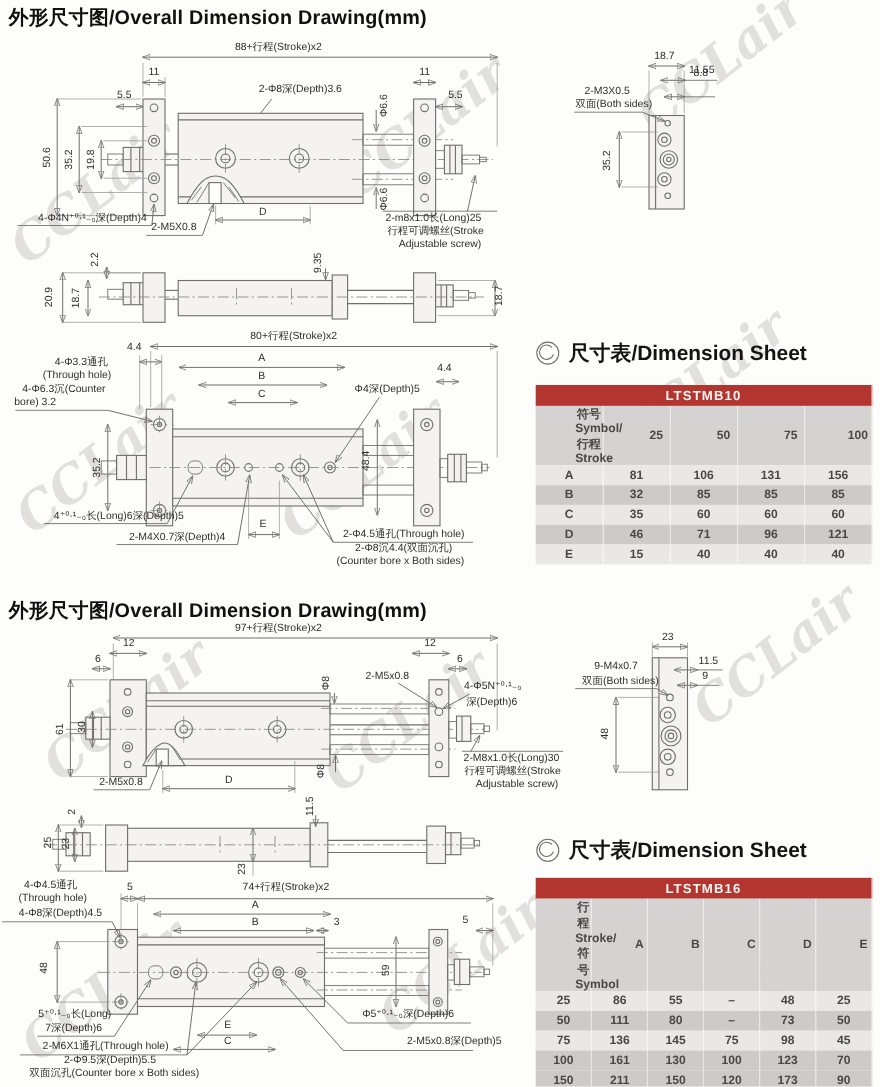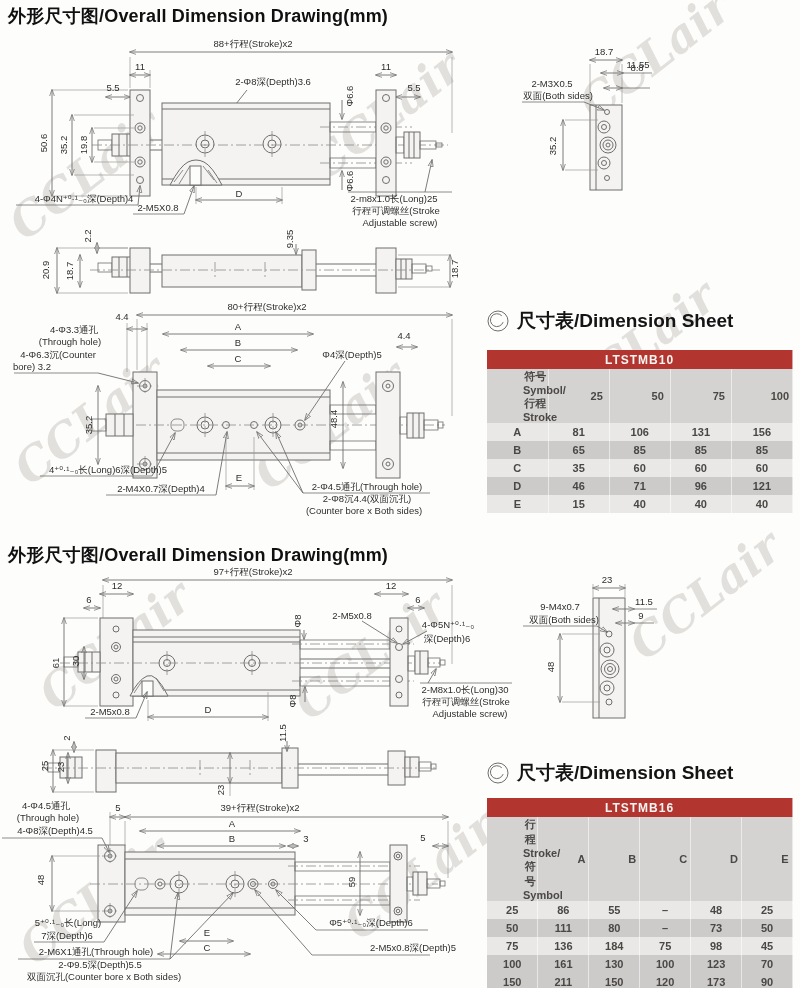--- a/index.html
+++ b/index.html
@@ -533,21 +533,21 @@
       <div class="dim" style="left: 551px; top: 667px; transform: translate(-50%, -50%) rotate(-90deg);">48</div>
       <div class="dim" style="left: 67px; top: 738px; transform: translate(-50%, -50%) rotate(-90deg);">2</div>
       <div class="dim" style="left: 45px; top: 766px; transform: translate(-50%, -50%) rotate(-90deg);">25</div>
       <div class="dim" style="left: 61px; top: 767px; transform: translate(-50%, -50%) rotate(-90deg);">23</div>
       <div class="dim" style="left: 283px; top: 733px; transform: translate(-50%, -50%) rotate(-90deg);">11.5</div>
       <div class="dim" style="left: 221px; top: 790px; transform: translate(-50%, -50%) rotate(-90deg);">23</div>
       <div class="dim" style="left: 46px; top: 806px; transform: translate(-50%, -50%);">4-Φ4.5通孔</div>
       <div class="dim" style="left: 48px; top: 818px; transform: translate(-50%, -50%);">(Through hole)</div>
       <div class="dim" style="left: 55px; top: 831px; transform: translate(-50%, -50%);">4-Φ8深(Depth)4.5</div>
       <div class="dim" style="left: 118px; top: 808px; transform: translate(-50%, -50%);">5</div>
-      <div class="dim" style="left: 260px; top: 808px; transform: translate(-50%, -50%);">39+行程(Stroke)x2</div>
+      <div class="dim" style="left: 260px; top: 808px; transform: translate(-50%, -50%);">74+行程(Stroke)x2</div>
       <div class="dim" style="left: 232px; top: 824px; transform: translate(-50%, -50%);">A</div>
       <div class="dim" style="left: 232px; top: 839px; transform: translate(-50%, -50%);">B</div>
       <div class="dim" style="left: 306px; top: 839px; transform: translate(-50%, -50%);">3</div>
       <div class="dim" style="left: 423px; top: 838px; transform: translate(-50%, -50%);">5</div>
       <div class="dim" style="left: 41px; top: 880px; transform: translate(-50%, -50%) rotate(-90deg);">48</div>
       <div class="dim" style="left: 352px; top: 882px; transform: translate(-50%, -50%) rotate(-90deg);">59</div>
       <div class="dim" style="left: 68px; top: 923px; transform: translate(-50%, -50%);">5⁺⁰·¹₋₀长(Long)</div>
       <div class="dim" style="left: 67px; top: 936px; transform: translate(-50%, -50%);">7深(Depth)6</div>
       <div class="dim" style="left: 207px; top: 933px; transform: translate(-50%, -50%);">E</div>
       <div class="dim" style="left: 207px; top: 948px; transform: translate(-50%, -50%);">C</div>
@@ -590,21 +590,21 @@
         </tr>
         <tr class="lt">
           <td class="c0">A</td>
           <td>81</td>
           <td>106</td>
           <td>131</td>
           <td>156</td>
         </tr>
         <tr class="dk">
           <td class="c0">B</td>
-          <td>65</td>
+          <td>32</td>
           <td>85</td>
           <td>85</td>
           <td>85</td>
         </tr>
         <tr class="lt">
           <td class="c0">C</td>
           <td>35</td>
           <td>60</td>
           <td>60</td>
           <td>60</td>
@@ -650,21 +650,21 @@
           <td class="c0">50</td>
           <td>111</td>
           <td>80</td>
           <td>–</td>
           <td>73</td>
           <td>50</td>
         </tr>
         <tr class="lt">
           <td class="c0">75</td>
           <td>136</td>
-          <td>184</td>
+          <td>145</td>
           <td>75</td>
           <td>98</td>
           <td>45</td>
         </tr>
         <tr class="dk">
           <td class="c0">100</td>
           <td>161</td>
           <td>130</td>
           <td>100</td>
           <td>123</td>

